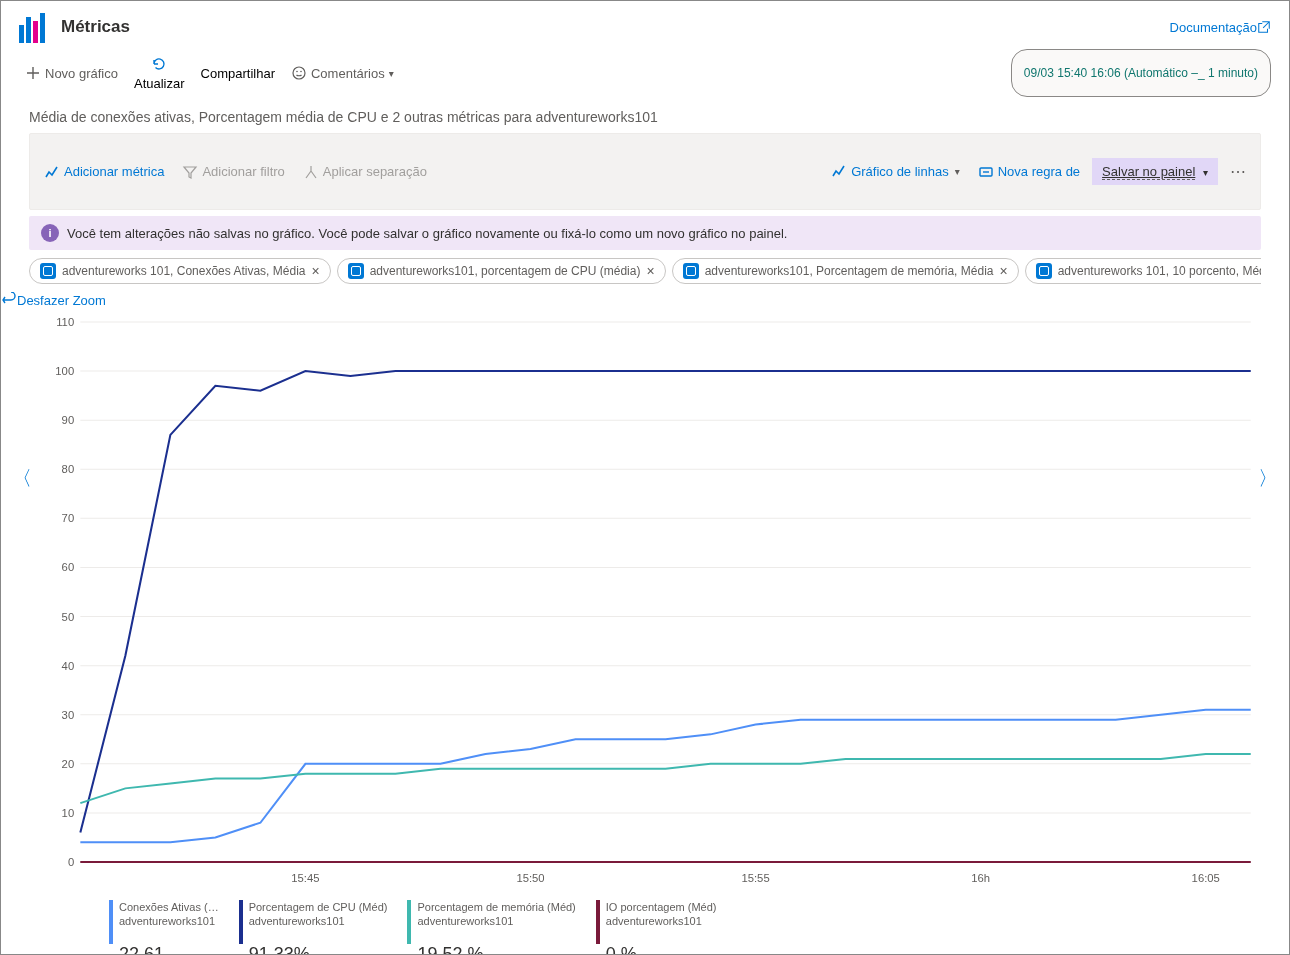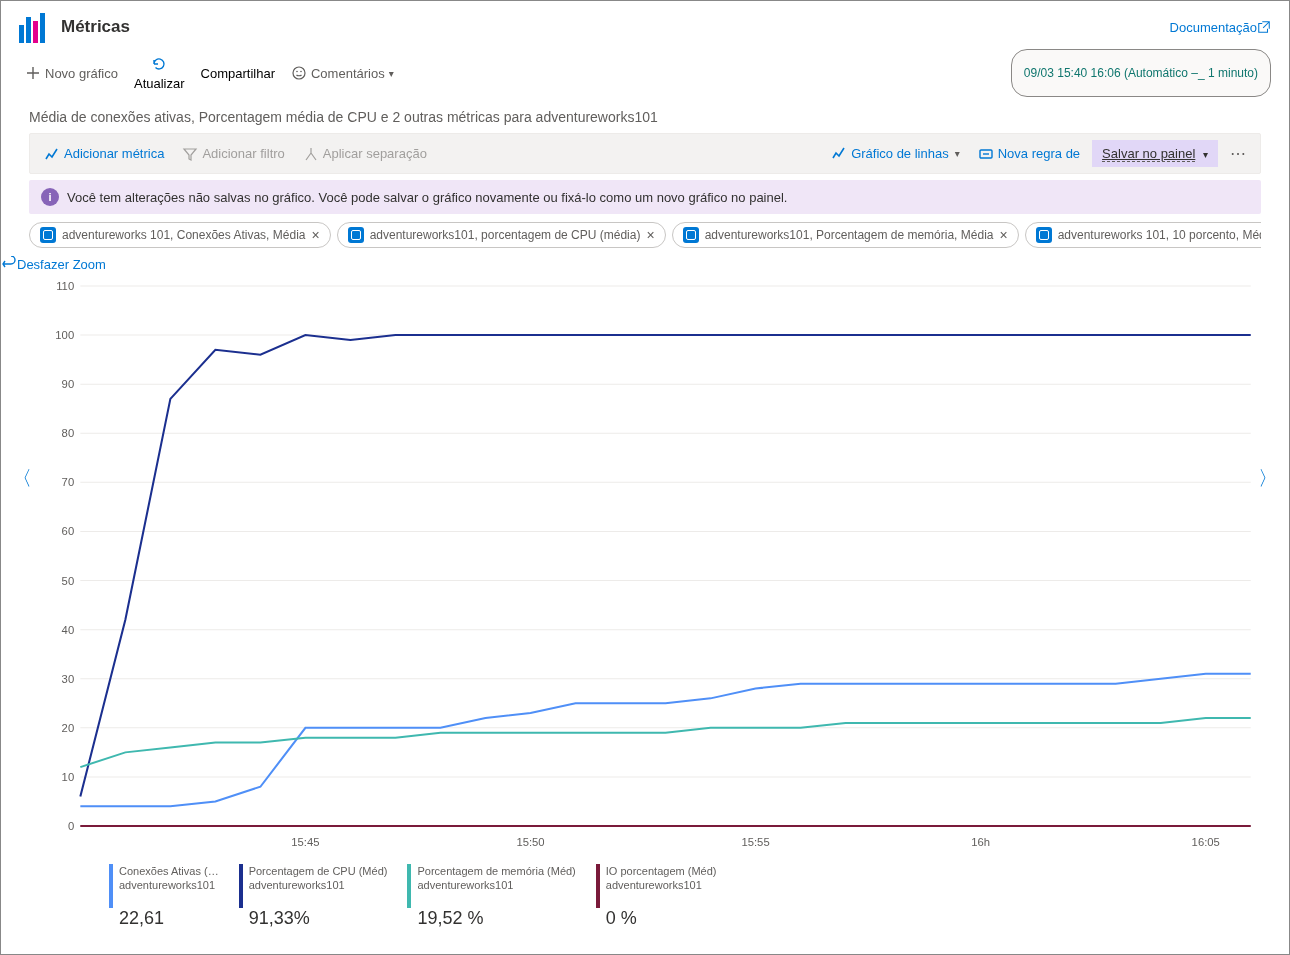--- a/index.html
+++ b/index.html
@@ -14,21 +14,21 @@
   .title-block { flex:1; }
   .title { font-size: 17px; font-weight:700; color:#323130;}
   .subtitle { font-size: 12px; color:#605e5c;}
   .doclink { color:#0078d4; font-size:13px; display:flex; align-items:center; cursor:pointer;}
   .cmd-bar { display:flex; align-items:center; padding: 4px 18px; gap:4px; flex-wrap:nowrap;}
   .cmd-btn { display:inline-flex; align-items:center; gap:4px; padding:4px 6px; color:#605e5c; font-size:13px; cursor:pointer; border-radius:2px;}
   .cmd-btn.blue{ color:#000000;flex-direction:column;}
   .cmd-btn svg{width:16px;height:16px;}
   .time-pill { margin-left:auto; border:1px solid #8a8886; border-radius:16px; padding:16px 12px; font-size:12px; color:#0f766e; background:#faf9f8;}
   .chart-title { padding:8px 28px 8px 28px; font-size:14px; color:#605e5c;}
-  .toolbar { display:flex; align-items:center; gap:6px; margin:0 28px 6px 28px; background:#f3f2f1; border:1px solid #edebe9; padding:6px 8px; border-radius:2px;}
+  .toolbar { display:flex; align-items:center; gap:6px; margin:0 28px 6px 28px; background:#f3f2f1; border:1px solid #edebe9; padding:24px 8px; border-radius:2px;}
   .tb-btn { display:inline-flex; align-items:center; gap:4px; padding:4px 6px; color:#605e5c; font-size:13px; cursor:pointer;}
   .tb-btn.primary{ color:#0078d4;}
   .tb-btn.muted{ color:#a19f9d;}
   .tb-btn.dropdown::after{content:"▾"; font-size:10px; margin-left:2px; color:#605e5c;}
   .tb-spacer{flex:1;}
   .tb-save { background:#e1d7f7; padding:6px 10px; color:#323130; cursor:pointer; position:relative;}
   .tb-save::after{content:"▾"; font-size:10px; margin-left:4px;}
   .tb-save span{ border-bottom:1px dashed #605e5c;text-decoration:underline;}
   .tb-dots{ padding:4px 6px; cursor:pointer; color:#605e5c; font-size:16px;}
   .notice { margin:6px 28px; background:#f0e6f7; border-radius:2px; padding:8px 12px; display:flex; align-items:center; gap:8px; color:#323130;}

